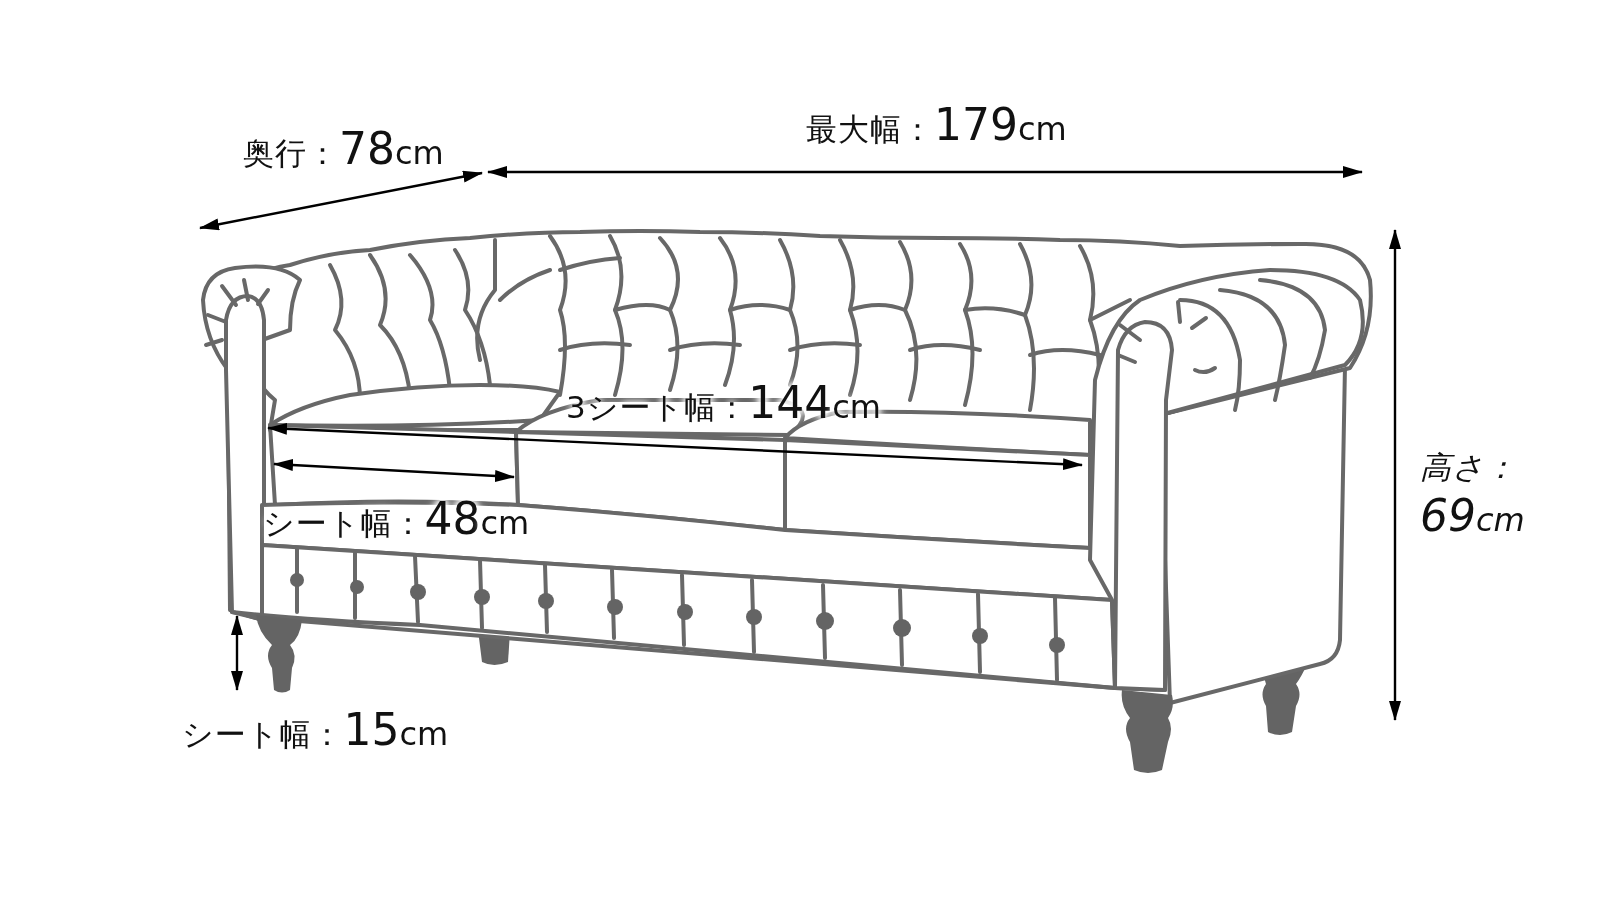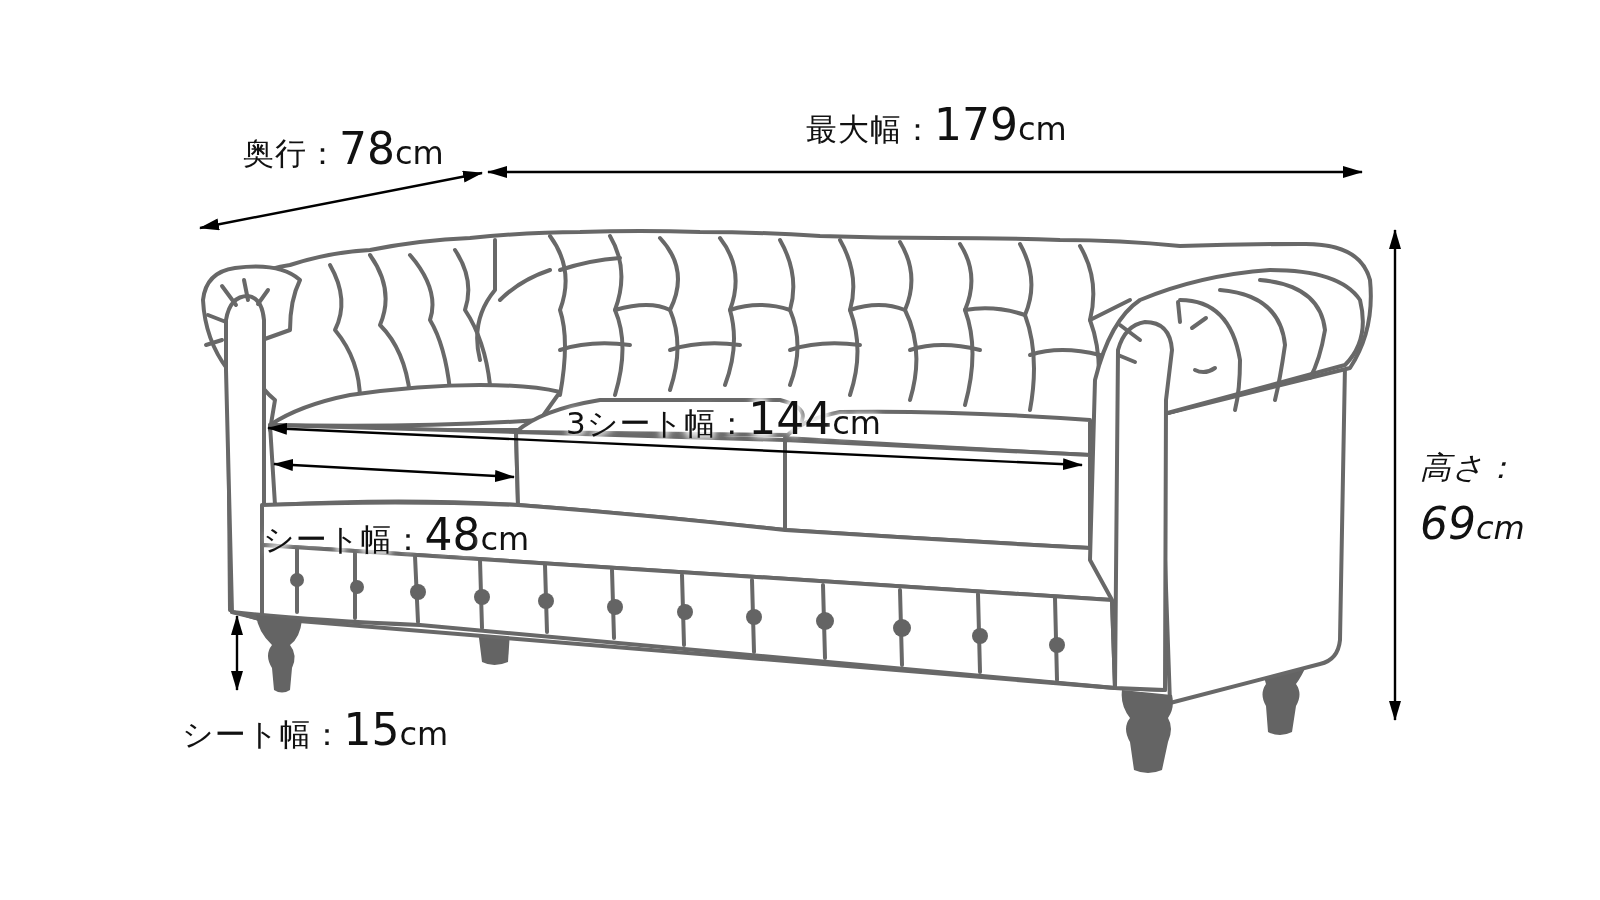--- a/index.html
+++ b/index.html
@@ -3,21 +3,21 @@
   <meta charset="utf-8">
   <style>
     html, body { margin: 0; padding: 0; background: #ffffff; }
     body { width: 1600px; height: 900px; position: relative; overflow: hidden;
            font-family: "DejaVu Sans", "Liberation Sans", sans-serif; color: #111; }
     #stage { position: absolute; left: 0; top: 0; width: 1600px; height: 900px; }
     .label { position: absolute; white-space: nowrap; color: #111; line-height: 1; }
     .label .jp { font-size: 31px; letter-spacing: 1px; }
     .label .num { font-size: 44px; }
     .label .unit { font-size: 32px; }
-    .label.halo { text-shadow: 0 0 6px #fff, 0 0 6px #fff, 0 0 10px #fff, 0 0 12px #fff; margin-top: 16px; }
+    .label.halo { text-shadow: 0 0 6px #fff, 0 0 6px #fff, 0 0 10px #fff, 0 0 12px #fff; }
     svg { position: absolute; left: 0; top: 0; }
     .sofa-line { fill: none; stroke: #686868; stroke-width: 4; stroke-linecap: round; stroke-linejoin: round; }
     .sofa-fill { fill: #ffffff; stroke: #686868; stroke-width: 4; stroke-linejoin: round; }
     .leg { fill: #646464; }
     .button { fill: #646464; }
     .dim { stroke: #000; stroke-width: 2.4; fill: none; }
     .arrowhead { fill: #000; }
   </style>
 </head>
 <body>
@@ -169,21 +169,21 @@
   <div class="label" style="left:234px; top:127px;margin-left:9px;">
     <span class="jp">奥行</span><span class="jp">：</span><span class="num">78</span><span class="unit">cm</span>
   </div>
 
   <div class="label" style="left:782px; top:103px;margin-left:24px;">
     <span class="jp">最大幅</span><span class="jp">：</span><span class="num">179</span><span class="unit">cm</span>
   </div>
 
   <div class="label" style="left:1420px; top:447px; line-height:1.3;font-style:italic;">
     <div><span class="jp">高さ</span><span class="jp">：</span></div>
-    <div style="margin-top:8px;"><span class="num">69</span><span class="unit">cm</span></div>
+    <div style=""><span class="num">69</span><span class="unit">cm</span></div>
   </div>
 
   <div class="label halo" style="left:566px; top:381px;">
     <span class="jp">3シート幅</span><span class="jp">：</span><span class="num">144</span><span class="unit">cm</span>
   </div>
 
   <div class="label halo" style="left:263px; top:497px;">
     <span class="jp">シート幅</span><span class="jp">：</span><span class="num">48</span><span class="unit">cm</span>
   </div>
 

